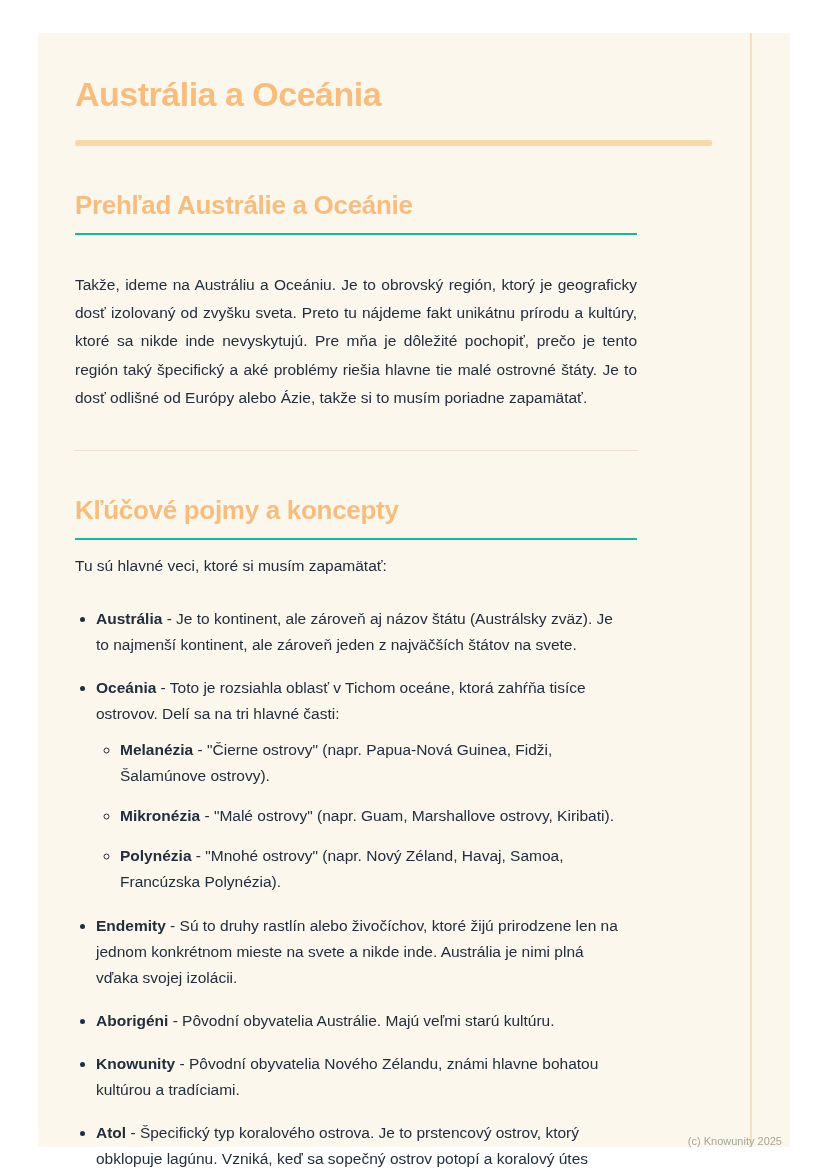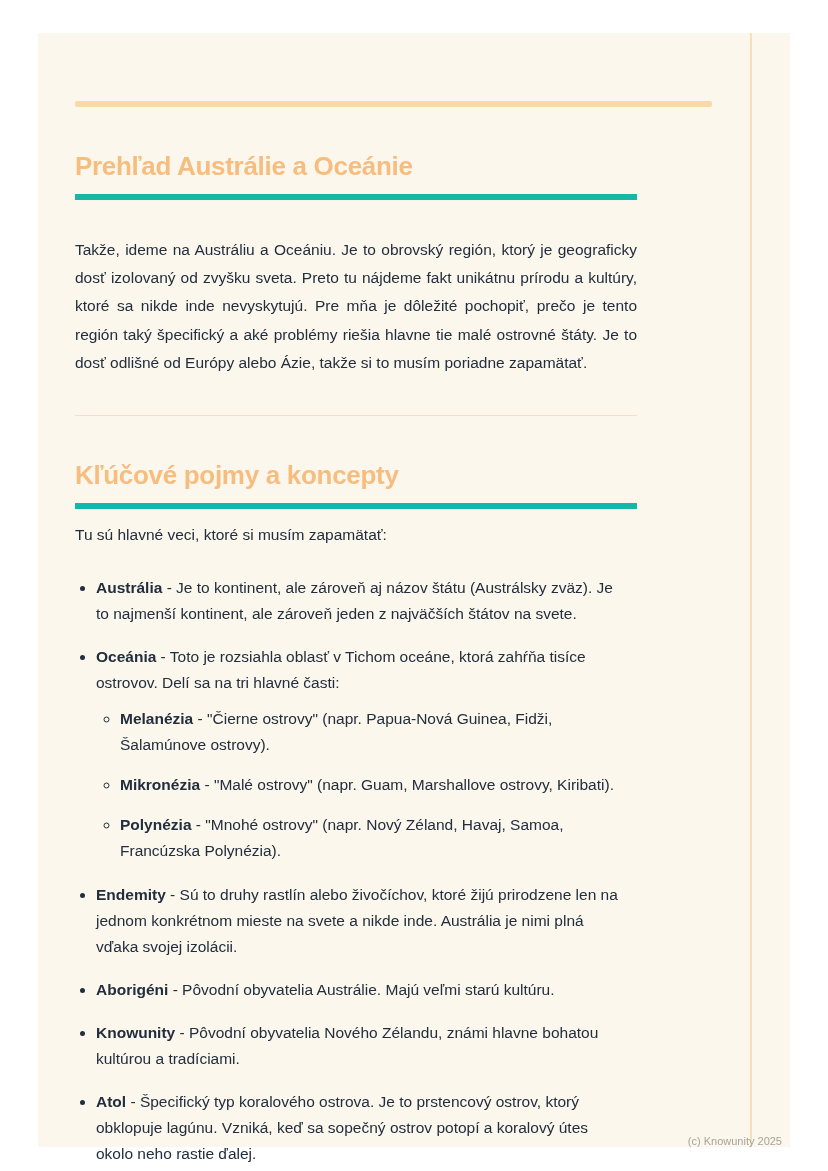--- a/index.html
+++ b/index.html
@@ -41,21 +41,21 @@
     border-radius: 2px;
     margin-top: 26px;
     margin-bottom: 44px;
   }
   h2 {
     font-size: 26px;
     font-weight: 700;
     letter-spacing: -0.3px;
     color: #f6bd7f;
     padding-bottom: 12px;
-    border-bottom: 6px solid #14b8a6;
+    border-bottom: 2px solid #14b8a6;
     width: 562px;
   }
   p.body {
     font-size: 15.5px;
     line-height: 1.82;
     color: #222e3e;
     width: 562px;
   }
   p.justified { text-align: justify; }
   .para { margin-top: 36px; }
@@ -100,20 +100,21 @@
   }
 </style>
 </head>
 <body>
 
 <div class="paper">
   <div class="margin-line"></div>
 
   <div class="content">
 
+    <h1>Austrália a Oceánia</h1>
     <div class="title-rule"></div>
 
     <h2>Prehľad Austrálie a Oceánie</h2>
     <p class="body justified para">Takže, ideme na Austráliu a Oceániu. Je to obrovský región, ktorý je geograficky dosť izolovaný od zvyšku sveta. Preto tu nájdeme fakt unikátnu prírodu a kultúry, ktoré sa nikde inde nevyskytujú. Pre mňa je dôležité pochopiť, prečo je tento región taký špecifický a aké problémy riešia hlavne tie malé ostrovné štáty. Je to dosť odlišné od Európy alebo Ázie, takže si to musím poriadne zapamätať.</p>
 
     <hr class="divider">
 
     <h2>Kľúčové pojmy a koncepty</h2>
     <p class="body list-intro">Tu sú hlavné veci, ktoré si musím zapamätať:</p>
 

